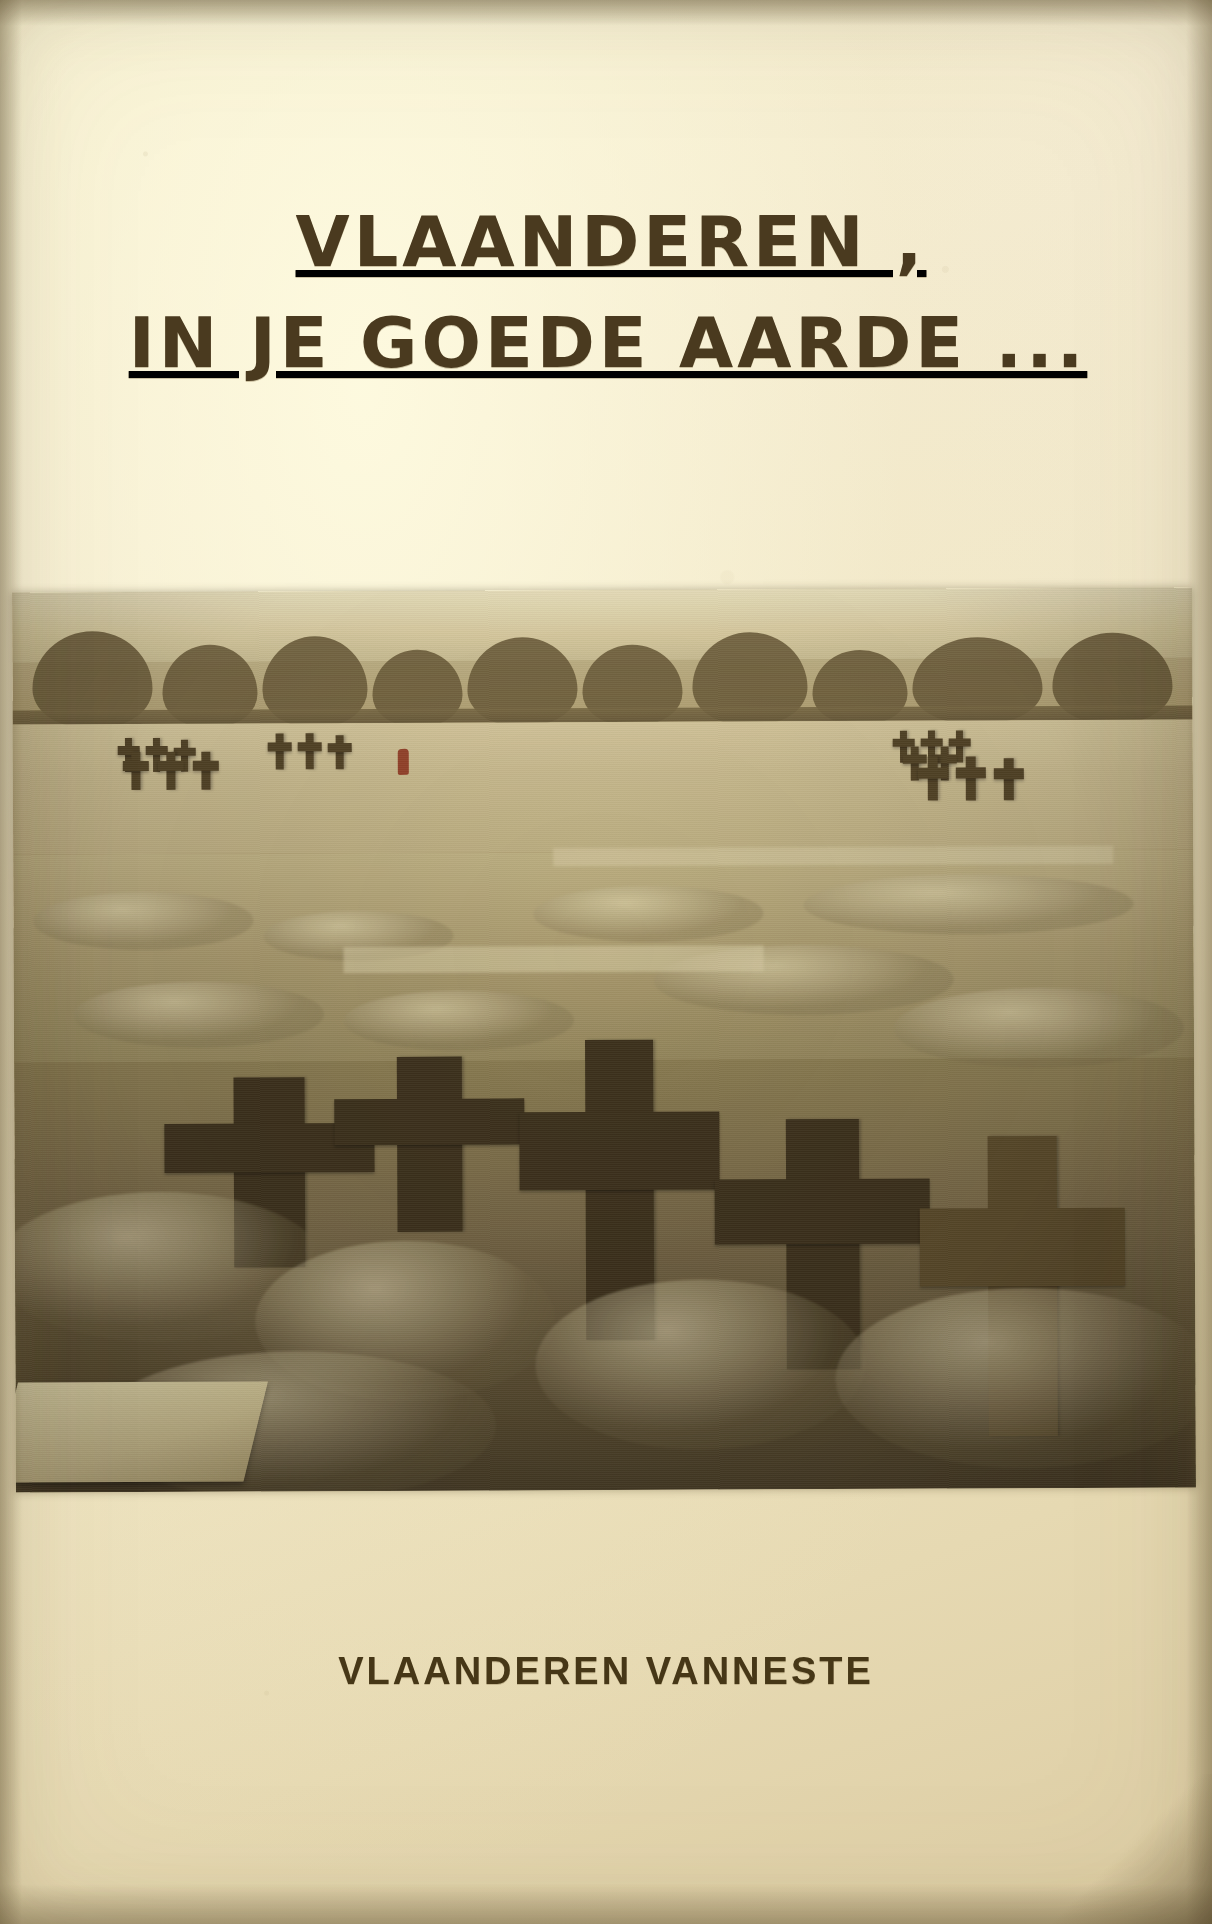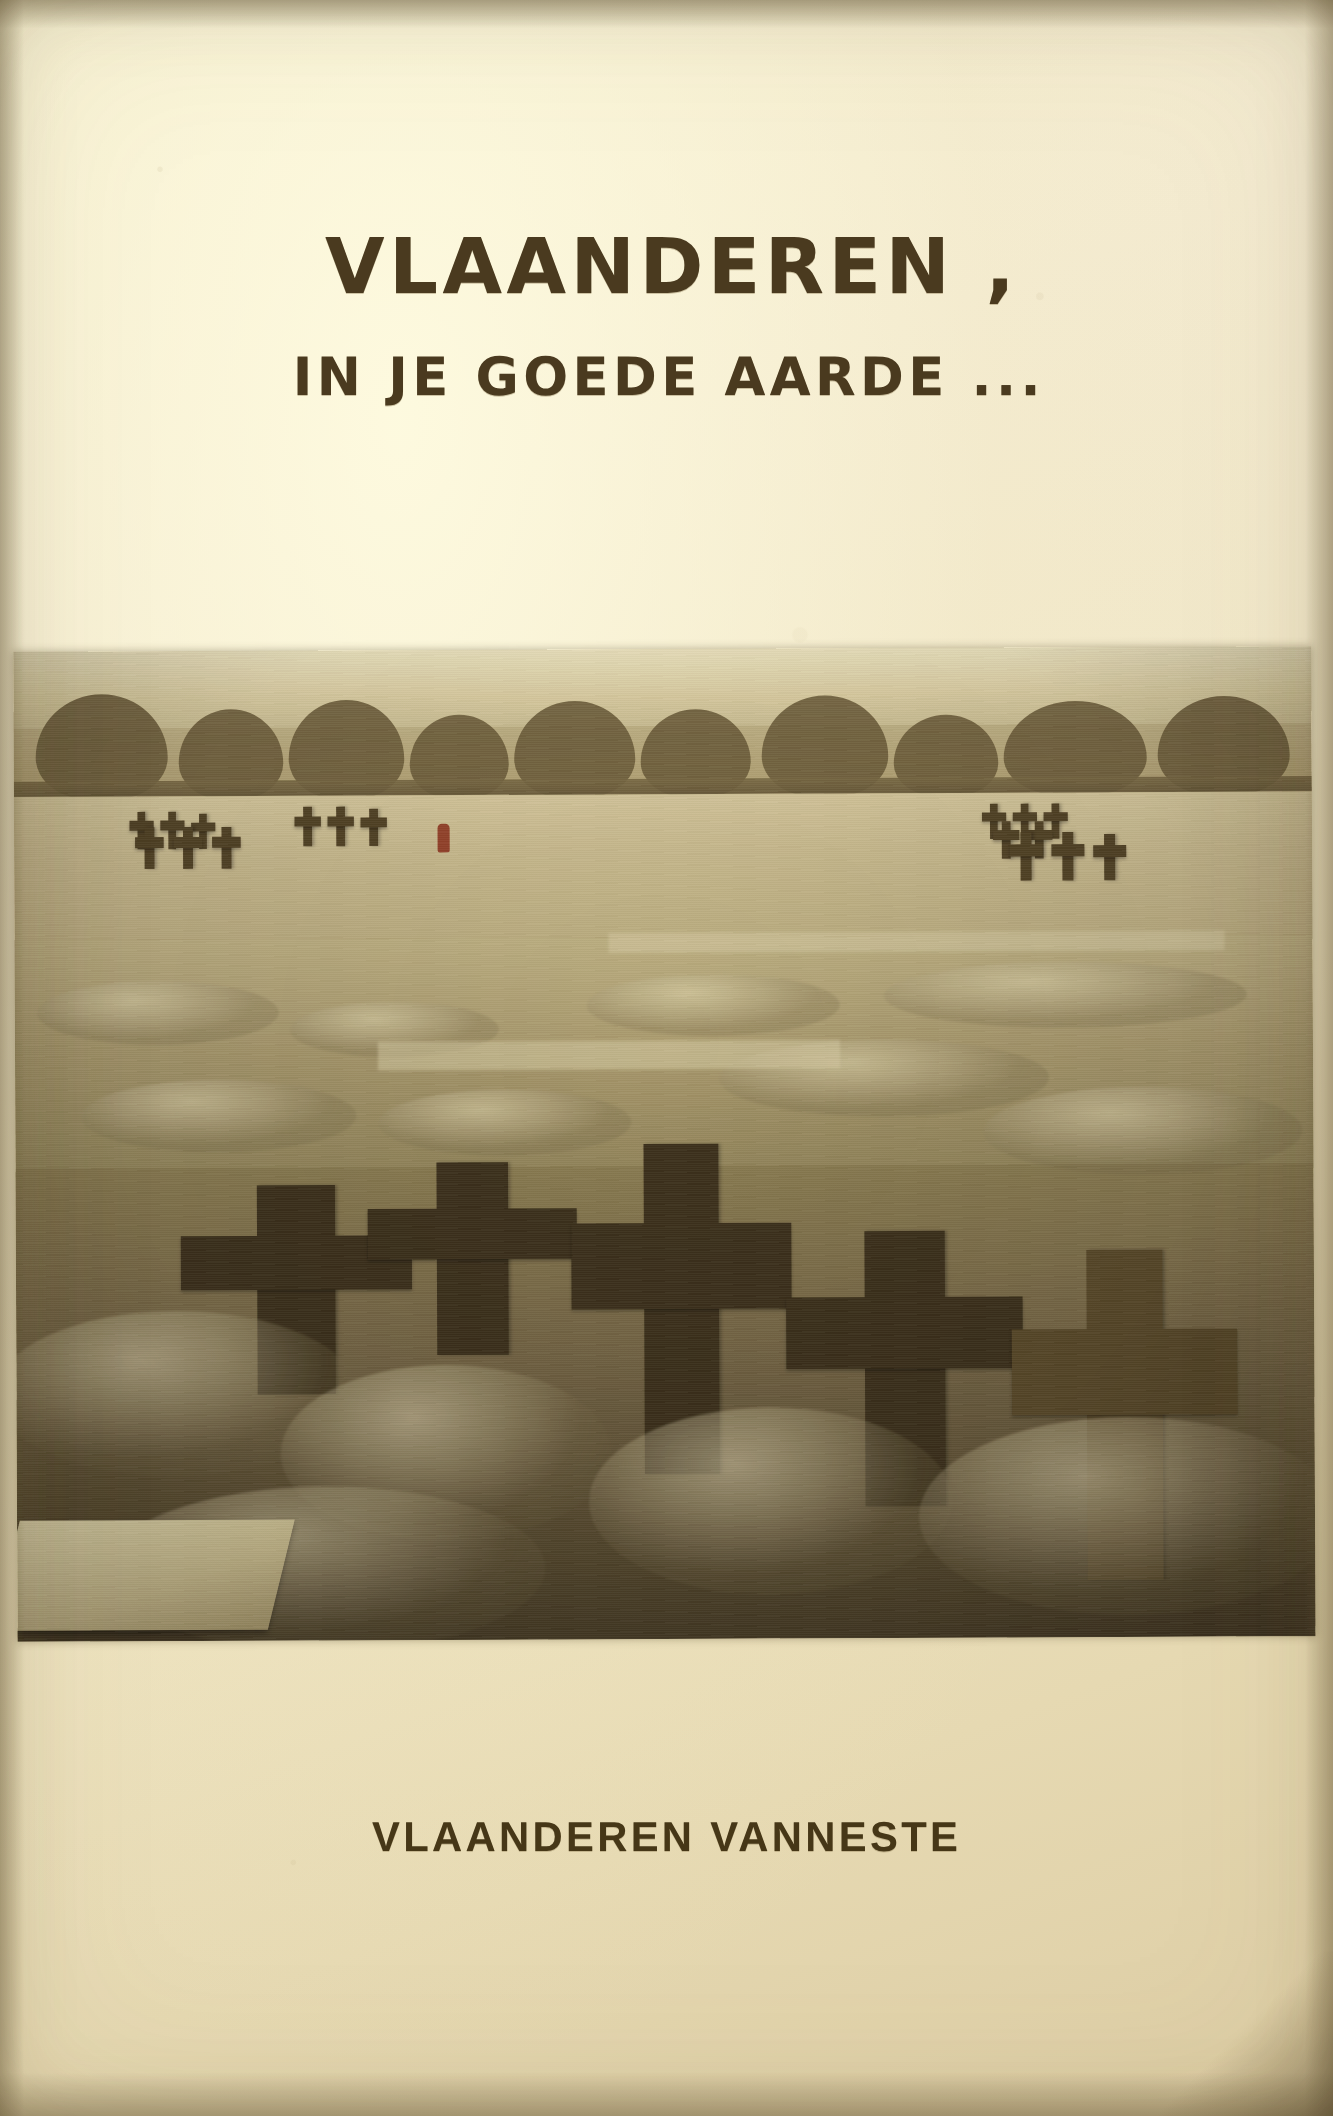--- a/index.html
+++ b/index.html
@@ -76,37 +76,38 @@
     pointer-events: none;
   }
 
   
   .title-block {
     position: absolute;
     left: 0;
     top: 196px;
     width: 1212px;
     text-align: center;
+    text-decoration: underline;
   }
   .title-line1,
   .title-line2 {
     color: #4a3a1f;
     font-family: "DejaVu Sans", sans-serif;
     font-weight: 700;
     letter-spacing: 4px;
     text-shadow: 0 1px 0 rgba(120,100,60,0.35);
     white-space: nowrap;
   }
   .title-line1 {
     font-size: 70px;
     line-height: 92px;
     padding-left: 10px;
   }
   .title-line2 {
-    font-size: 48px;
+    font-size: 70px;
     line-height: 110px;
     padding-left: 4px;
   }
 
   
   .photo-wrap {
     position: absolute;
     left: 14px;
     top: 590px;
     width: 1180px;

